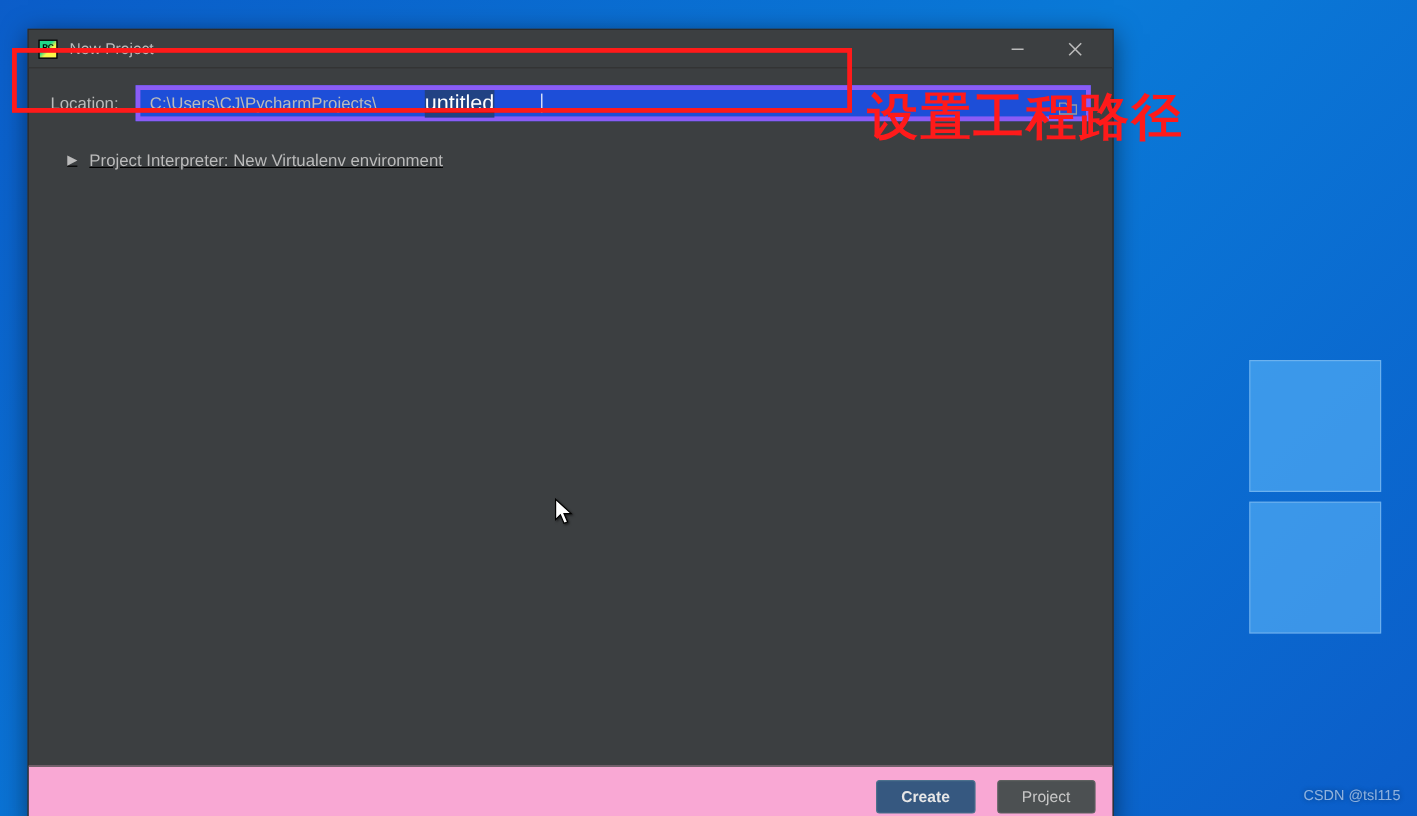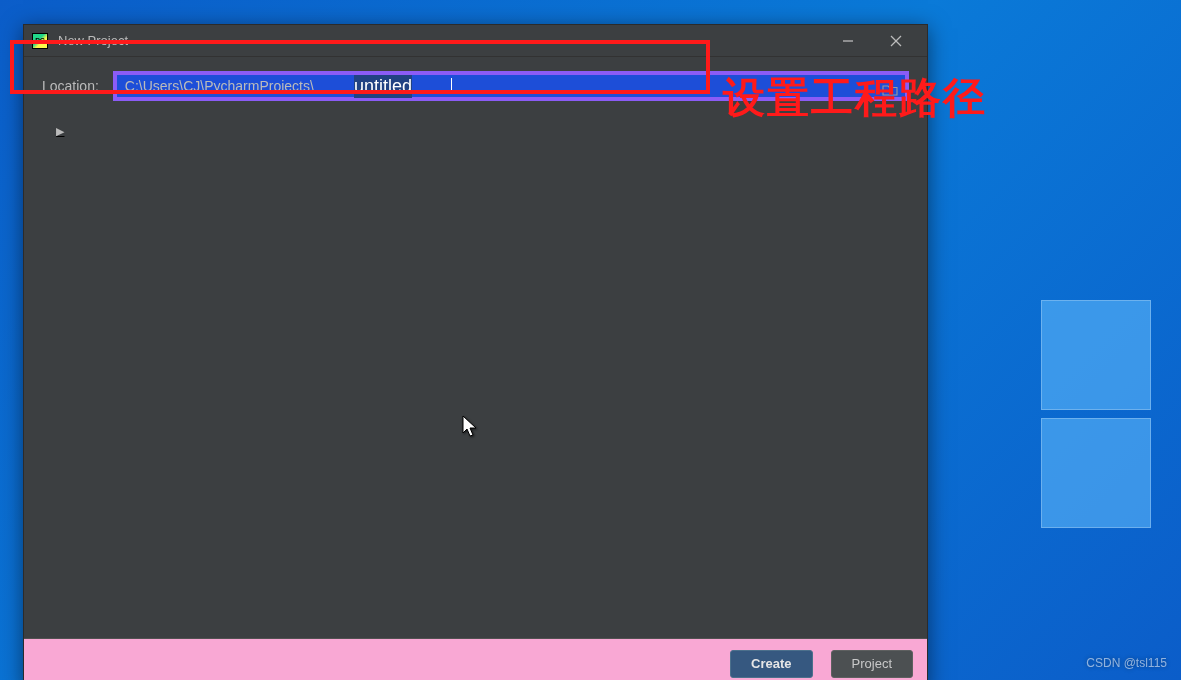--- a/index.html
+++ b/index.html
@@ -263,20 +263,21 @@
         <div class="browse-btn">
           <svg width="16" height="14" viewBox="0 0 16 14">
               <path d="M1 3 L6 3 L7.5 4.5 L15 4.5 L15 12 L1 12 Z" fill="none" stroke="#9a9a9a" stroke-width="1.1"></path>
             </svg>
         </div>
       </div>
     </div>
 
     <div class="interpreter-row">
       <span class="arrow-right">▶</span>
+      <span class="interpreter-label">Project Interpreter: New Virtualenv environment</span>
     </div>
 
     <div class="cursor-arrow">
       <svg width="18" height="24" viewBox="0 0 18 24">
         <path d="M1 1 L1 18 L5 14 L8 21 L11 20 L8 13 L14 13 Z" fill="#ffffff" stroke="#000000" stroke-width="1"></path>
       </svg>
     </div>
 
   </div>
 

